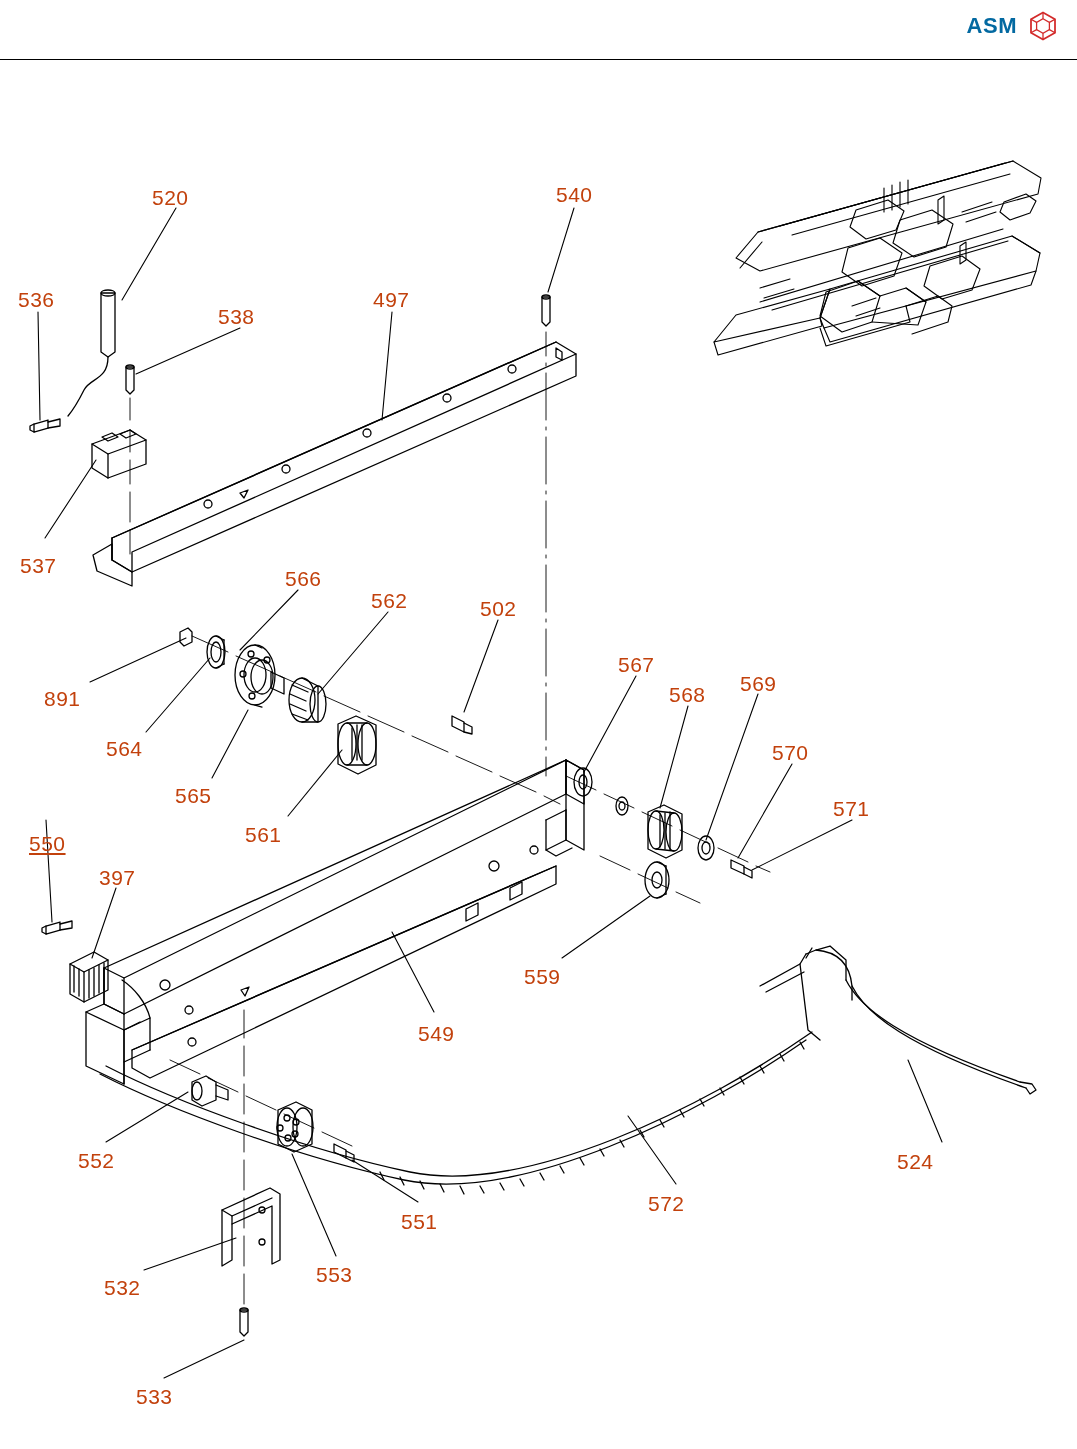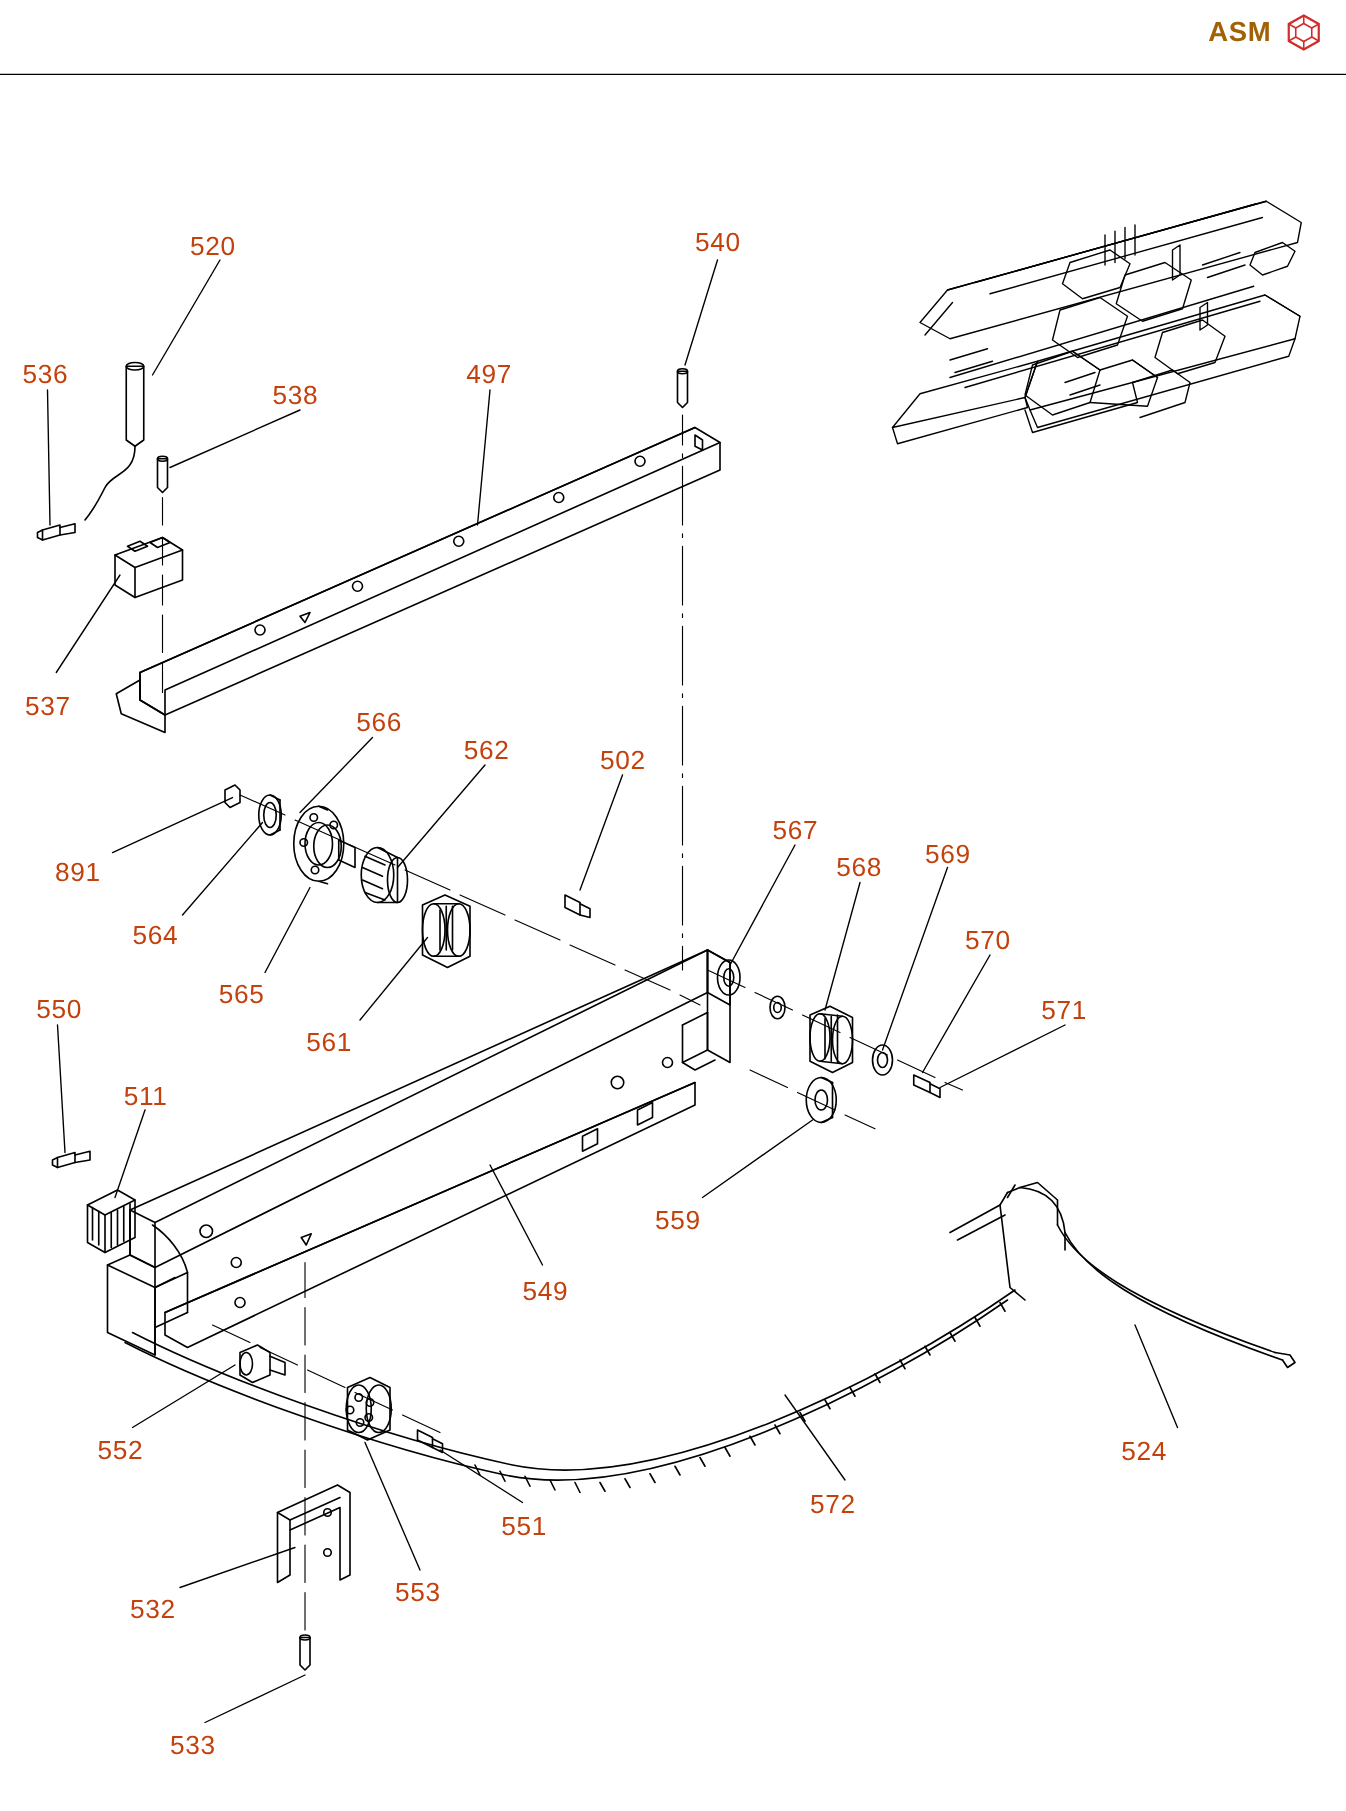--- a/index.html
+++ b/index.html
@@ -39,21 +39,21 @@
     right: 18px;
     top: 10px;
     display: flex;
     align-items: center;
     gap: 10px;
   }
   #brand-text {
     font-size: 22px;
     font-weight: bold;
     letter-spacing: 0.5px;
-    color: #a16207;
+    color: #0369a1;
   }
   #brand-mark {
     width: 32px;
     height: 32px;
     display: block;
   }
   
   #canvas {
     position: absolute;
     left: 0;
@@ -406,22 +406,22 @@
     <div class="label" style="left:480px; top:537px;">502</div>
     <div class="label" style="left:618px; top:593px;">567</div>
     <div class="label" style="left:669px; top:623px;">568</div>
     <div class="label" style="left:740px; top:612px;">569</div>
     <div class="label" style="left:772px; top:681px;">570</div>
     <div class="label" style="left:833px; top:737px;">571</div>
     <div class="label" style="left:44px;  top:627px;">891</div>
     <div class="label" style="left:106px; top:677px;">564</div>
     <div class="label" style="left:175px; top:724px;">565</div>
     <div class="label" style="left:245px; top:763px;">561</div>
-    <div class="label" style="left:29px;  top:736px;">550</div>
-    <div class="label" style="left:99px;  top:806px;">511</div>
+    <div class="label" style="left:29px;  top:772px;text-decoration:underline;">550</div>
+    <div class="label" style="left:99px;  top:806px;">397</div>
     <div class="label" style="left:524px; top:905px;">559</div>
     <div class="label" style="left:418px; top:962px;">549</div>
     <div class="label" style="left:897px; top:1090px;">524</div>
     <div class="label" style="left:648px; top:1132px;">572</div>
     <div class="label" style="left:78px;  top:1089px;">552</div>
     <div class="label" style="left:104px; top:1216px;">532</div>
     <div class="label" style="left:316px; top:1203px;">553</div>
     <div class="label" style="left:401px; top:1150px;">551</div>
     <div class="label" style="left:136px; top:1325px;">533</div>
   </div>

